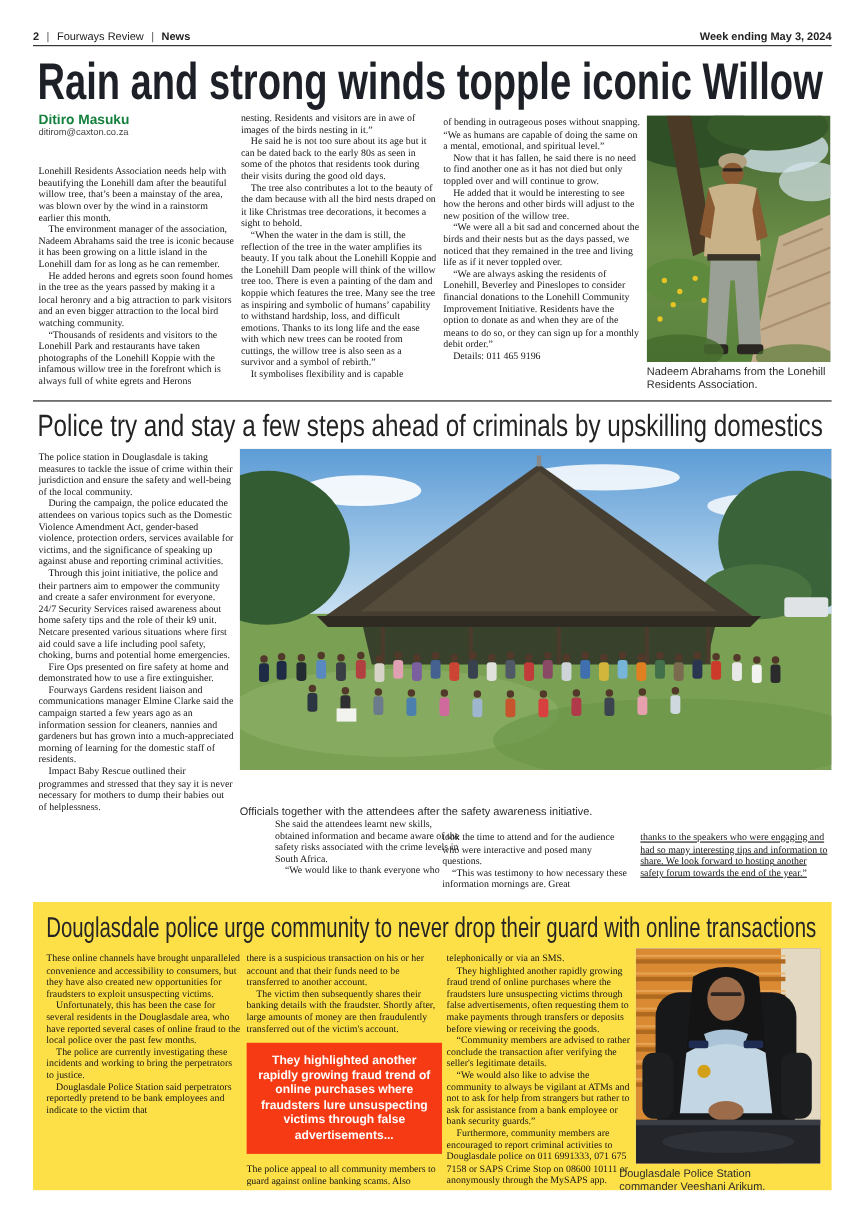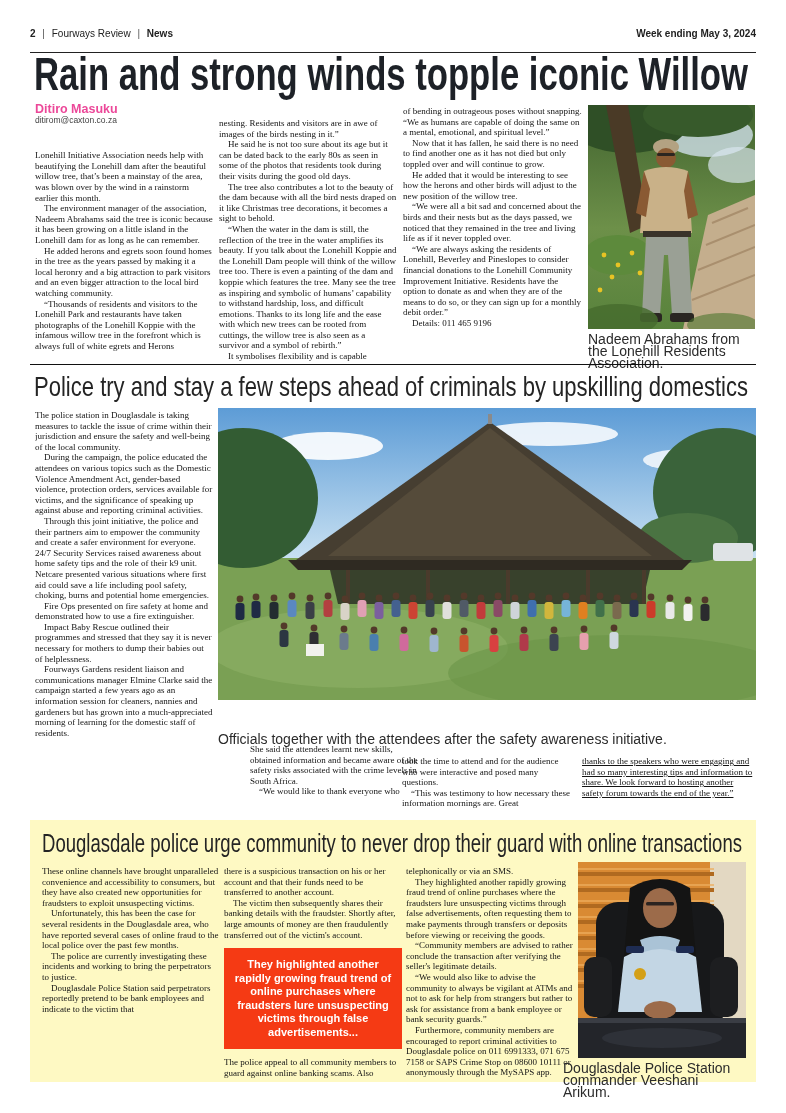--- a/index.html
+++ b/index.html
@@ -4,37 +4,37 @@
 <style>
   html,body{margin:0;padding:0;}
   body{
     width:786px;height:1113px;background:#ffffff;position:relative;overflow:hidden;
     font-family:"Liberation Sans",sans-serif;color:#1a1a1a;
   }
   .abs{position:absolute;}
   
   .hdr{left:30px;top:28px;width:726px;border-bottom:1.5px solid #222;
        display:flex;justify-content:space-between;align-items:center;
-       font-size:10px;padding-bottom:13px;color:#222;}
+       font-size:10px;padding-bottom:2px;color:#222;}
   .hdr .b{font-weight:bold;}
   .hdr .sep{color:#555;margin:0 4px;}
   
   .serif{font-family:"Liberation Serif","DejaVu Serif",serif;font-size:9px;
          line-height:10.6px;color:#141414;overflow:hidden;}
   .serif p{margin:0;text-indent:9px;}
   .serif [data-bind-list] p:first-child, .serif > p:first-child{text-indent:0;}
   [data-bind-list] p:first-child{text-indent:0;}
   
-  .byline-name{font-weight:bold;font-size:12.5px;color:#ec4899;font-family:"Liberation Sans",sans-serif;}
+  .byline-name{font-weight:bold;font-size:12.5px;color:#15803d;font-family:"Liberation Sans",sans-serif;}
   .byline-email{font-size:8.5px;color:#444;font-family:"Liberation Sans",sans-serif;margin-bottom:25px;}
   
-  .cap{font-family:"Liberation Sans",sans-serif;font-size:14px;line-height:12px;color:#2b2b2b;}
+  .cap{font-family:"Liberation Sans",sans-serif;font-size:10px;line-height:12px;color:#2b2b2b;}
   .rule{height:0;border-top:1px solid #111;}
   
-  .cream{background:#fef9c3;}
+  .cream{background:#fde047;}
   
   .pullquote{background:#f53a14;color:#ffffff;font-weight:bold;text-align:center;
              font-size:11px;line-height:13.5px;padding:10px 6px;margin:8px 0 8px 0;
              font-family:"Liberation Sans",sans-serif;}
   .photo-frame{overflow:hidden;background:#ccc;}
   svg{display:block;}
 </style>
 </head>
 <body>
 
@@ -50,27 +50,27 @@
 </div>
 
 <svg class="abs" style="left:30px;top:46px;" width="726" height="54">
   <text x="4" y="44" font-family="Liberation Sans, sans-serif" font-size="47" font-weight="bold" fill="#1d2127" textLength="714" lengthAdjust="spacingAndGlyphs" data-bind="article1.headline">Rain and strong winds topple iconic Willow</text>
 </svg>
 
 <div class="abs serif" style="left:35px;top:104px;width:178px;height:256px;">
   <div class="byline-name" data-bind="article1.byline_name">Ditiro Masuku</div>
   <div class="byline-email" data-bind="article1.byline_email">ditirom@caxton.co.za</div>
   <div data-bind-list="article1.col1">
-      <p>Lonehill Initiative Association needs help with beautifying the Lonehill dam after the beautiful willow tree, that’s been a mainstay of the area, was blown over by the wind in a rainstorm earlier this month.</p>
+      <p>Lonehill Residents Association needs help with beautifying the Lonehill dam after the beautiful willow tree, that’s been a mainstay of the area, was blown over by the wind in a rainstorm earlier this month.</p>
       <p>The environment manager of the association, Nadeem Abrahams said the tree is iconic because it has been growing on a little island in the Lonehill dam for as long as he can remember.</p>
       <p>He added herons and egrets soon found homes in the tree as the years passed by making it a local heronry and a big attraction to park visitors and an even bigger attraction to the local bird watching community.</p>
       <p>“Thousands of residents and visitors to the Lonehill Park and restaurants have taken photographs of the Lonehill Koppie with the infamous willow tree in the forefront which is always full of white egrets and Herons</p>
     </div>
 </div>
-<div class="abs serif" style="left:219px;top:118px;width:178px;height:254px;">
+<div class="abs serif" style="left:219px;top:102px;width:178px;height:254px;">
   <div data-bind-list="article1.col2">
       <p>nesting. Residents and visitors are in awe of images of the birds nesting in it.”</p>
       <p>He said he is not too sure about its age but it can be dated back to the early 80s as seen in some of the photos that residents took during their visits during the good old days.</p>
       <p>The tree also contributes a lot to the beauty of the dam because with all the bird nests draped on it like Christmas tree decorations, it becomes a sight to behold.</p>
       <p>“When the water in the dam is still, the reflection of the tree in the water amplifies its beauty. If you talk about the Lonehill Koppie and the Lonehill Dam people will think of the willow tree too. There is even a painting of the dam and koppie which features the tree. Many see the tree as inspiring and symbolic of humans’ capability to withstand hardship, loss, and difficult emotions. Thanks to its long life and the ease with which new trees can be rooted from cuttings, the willow tree is also seen as a survivor and a symbol of rebirth.”</p>
       <p>It symbolises flexibility and is capable</p>
     </div>
 </div>
 <div class="abs serif" style="left:403px;top:106px;width:180px;height:254px;">
   <div data-bind-list="article1.col3">
@@ -129,22 +129,22 @@
 <svg class="abs" style="left:30px;top:370px;" width="726" height="34">
   <text x="4" y="26" font-family="Liberation Sans, sans-serif" font-size="28" font-weight="normal" fill="#242424" textLength="714" lengthAdjust="spacingAndGlyphs" data-bind="article2.headline">Police try and stay a few steps ahead of criminals by upskilling domestics</text>
 </svg>
 
 <div class="abs serif" style="left:35px;top:410px;width:178px;height:384px;">
   <div data-bind-list="article2.col1">
       <p>The police station in Douglasdale is taking measures to tackle the issue of crime within their jurisdiction and ensure the safety and well-being of the local community.</p>
       <p>During the campaign, the police educated the attendees on various topics such as the Domestic Violence Amendment Act, gender-based violence, protection orders, services available for victims, and the significance of speaking up against abuse and reporting criminal activities.</p>
       <p>Through this joint initiative, the police and their partners aim to empower the community and create a safer environment for everyone. 24/7 Security Services raised awareness about home safety tips and the role of their k9 unit. Netcare presented various situations where first aid could save a life including pool safety, choking, burns and potential home emergencies.</p>
       <p>Fire Ops presented on fire safety at home and demonstrated how to use a fire extinguisher.</p>
+      <p>Fourways Gardens resident liaison and communications manager Elmine Clarke said the campaign started a few years ago as an information session for cleaners, nannies and gardeners but has grown into a much-appreciated morning of learning for the domestic staff of residents.</p>
       <p>Impact Baby Rescue outlined their programmes and stressed that they say it is never necessary for mothers to dump their babies out of helplessness.</p>
-      <p>Fourways Gardens resident liaison and communications manager Elmine Clarke said the campaign started a few years ago as an information session for cleaners, nannies and gardeners but has grown into a much-appreciated morning of learning for the domestic staff of residents.</p>
     </div>
 </div>
 
 <div class="abs photo-frame" style="left:218px;top:408px;width:538px;height:292px;">
   <svg width="538" height="292">
     <defs>
       <linearGradient id="sky" x1="0" y1="0" x2="0" y2="1">
         <stop offset="0" stop-color="#5d9cd6"></stop>
           <stop offset="1" stop-color="#cfe5f4"></stop>
       </linearGradient>

